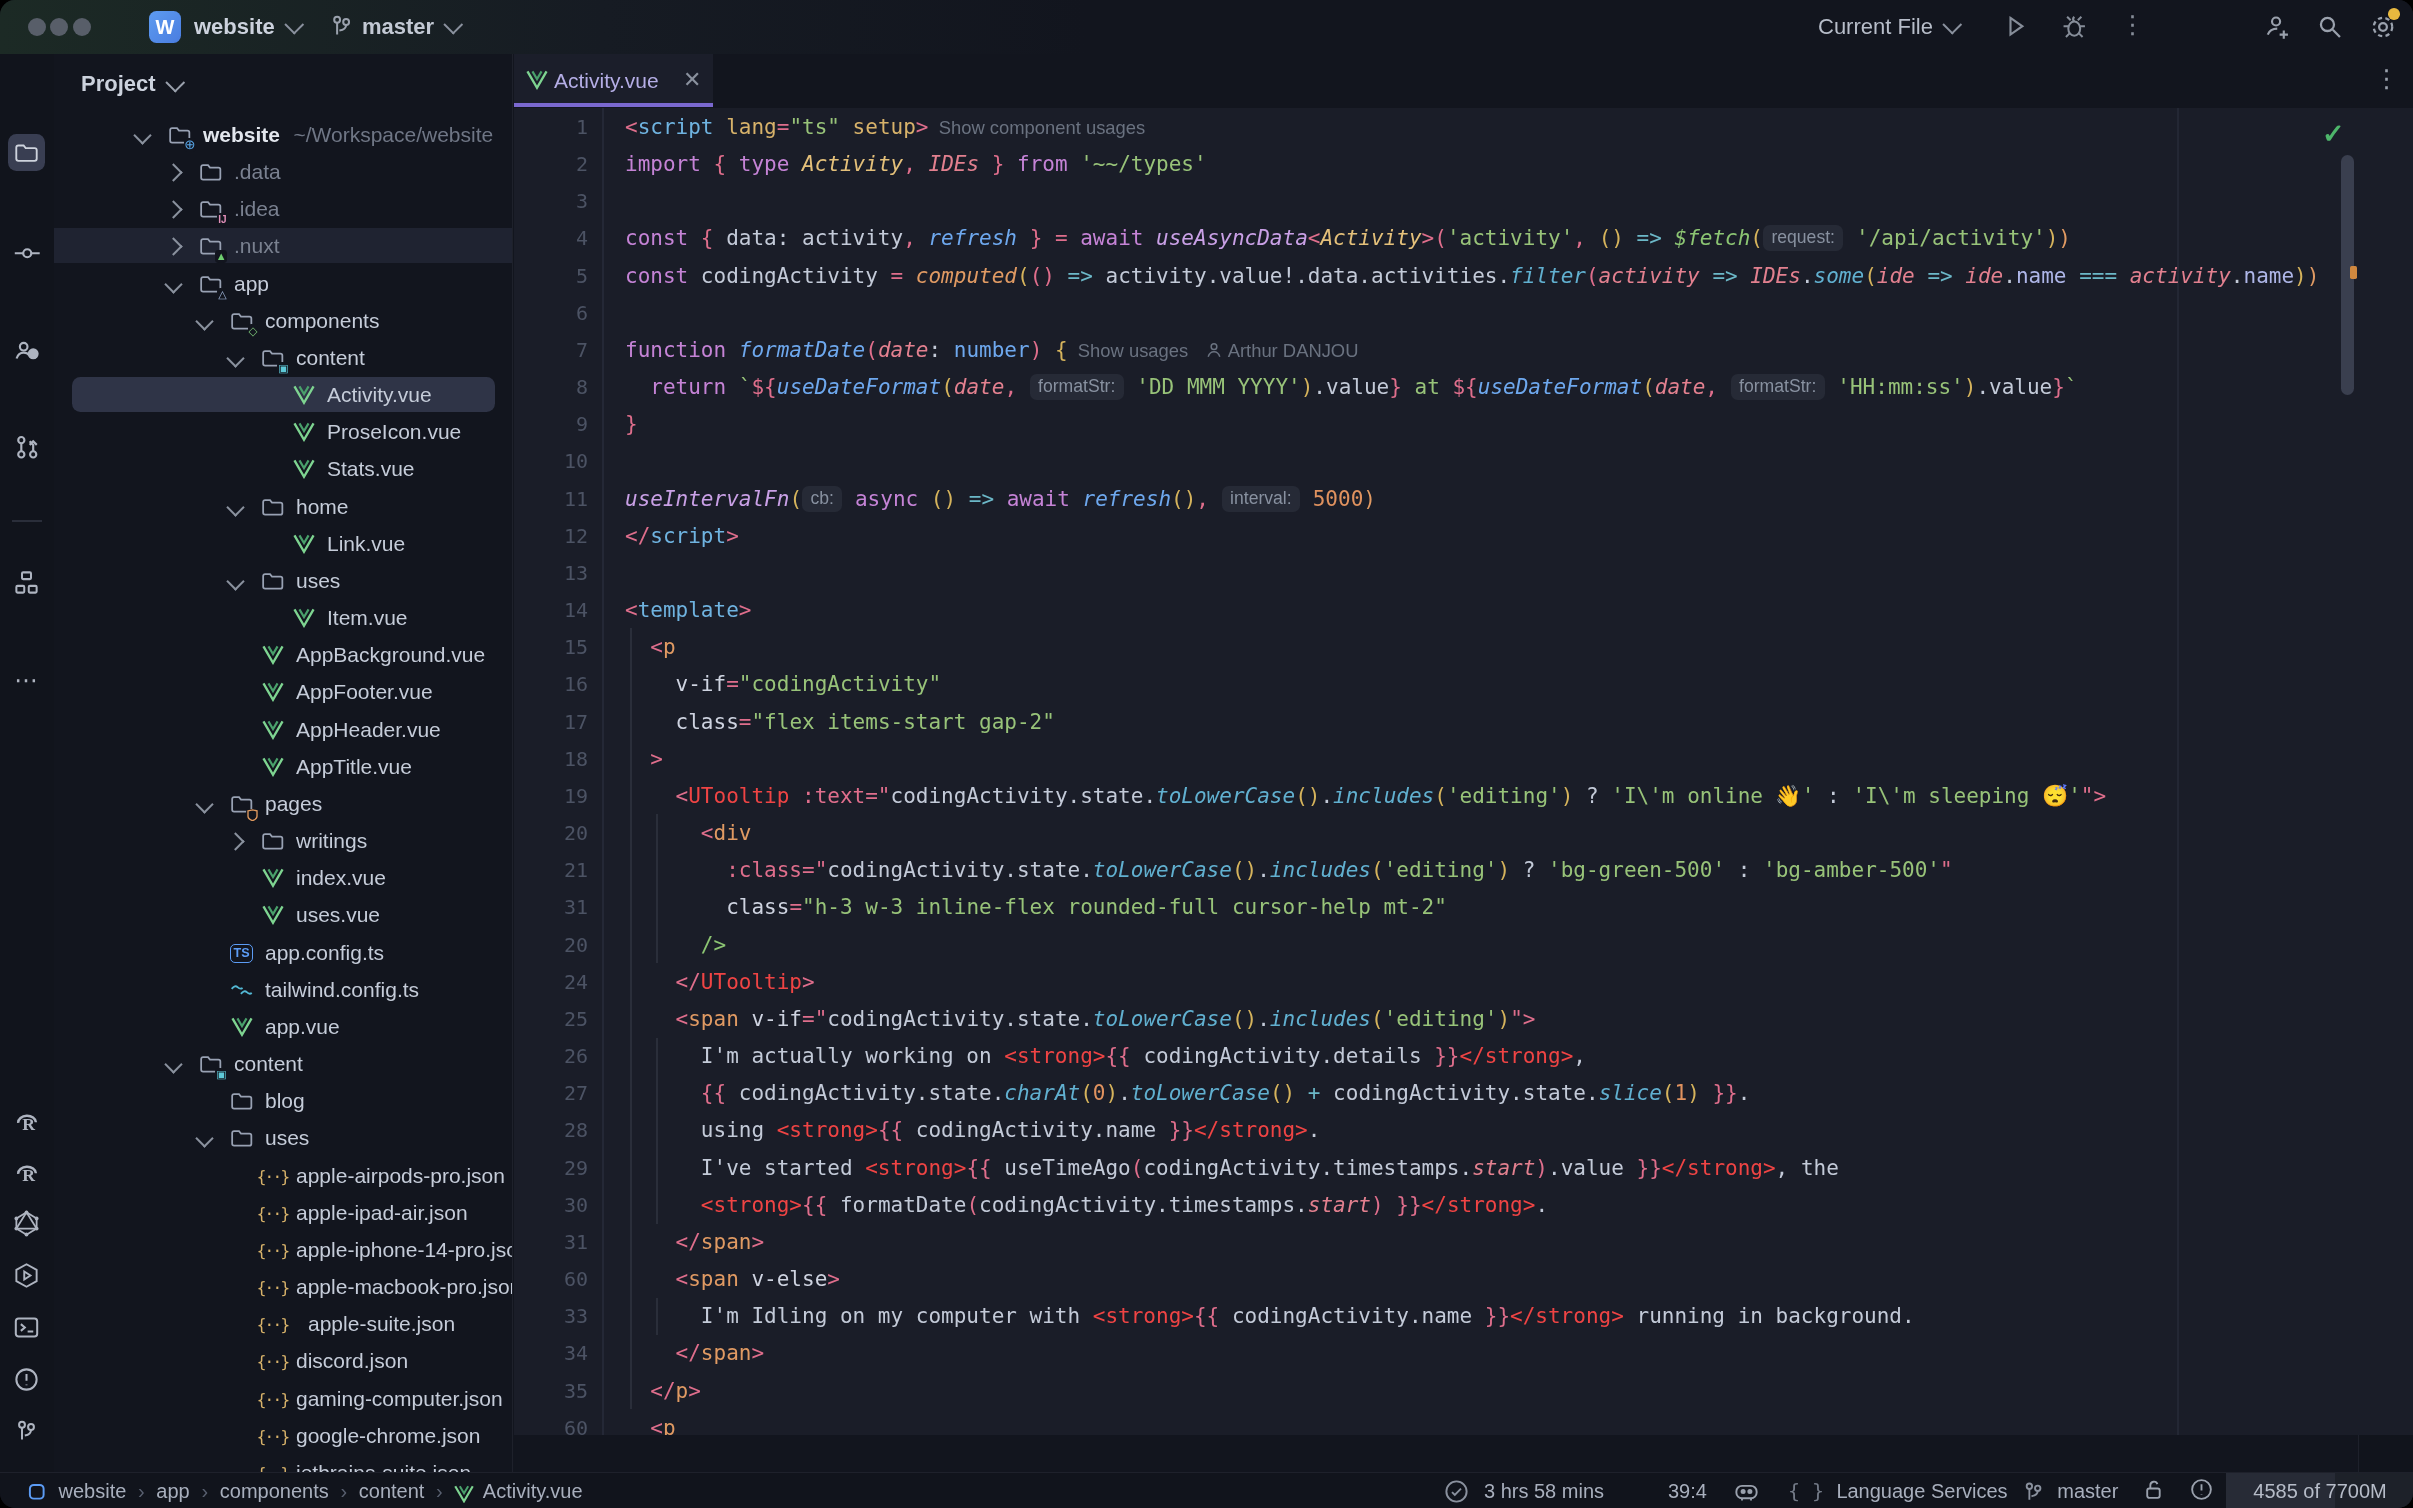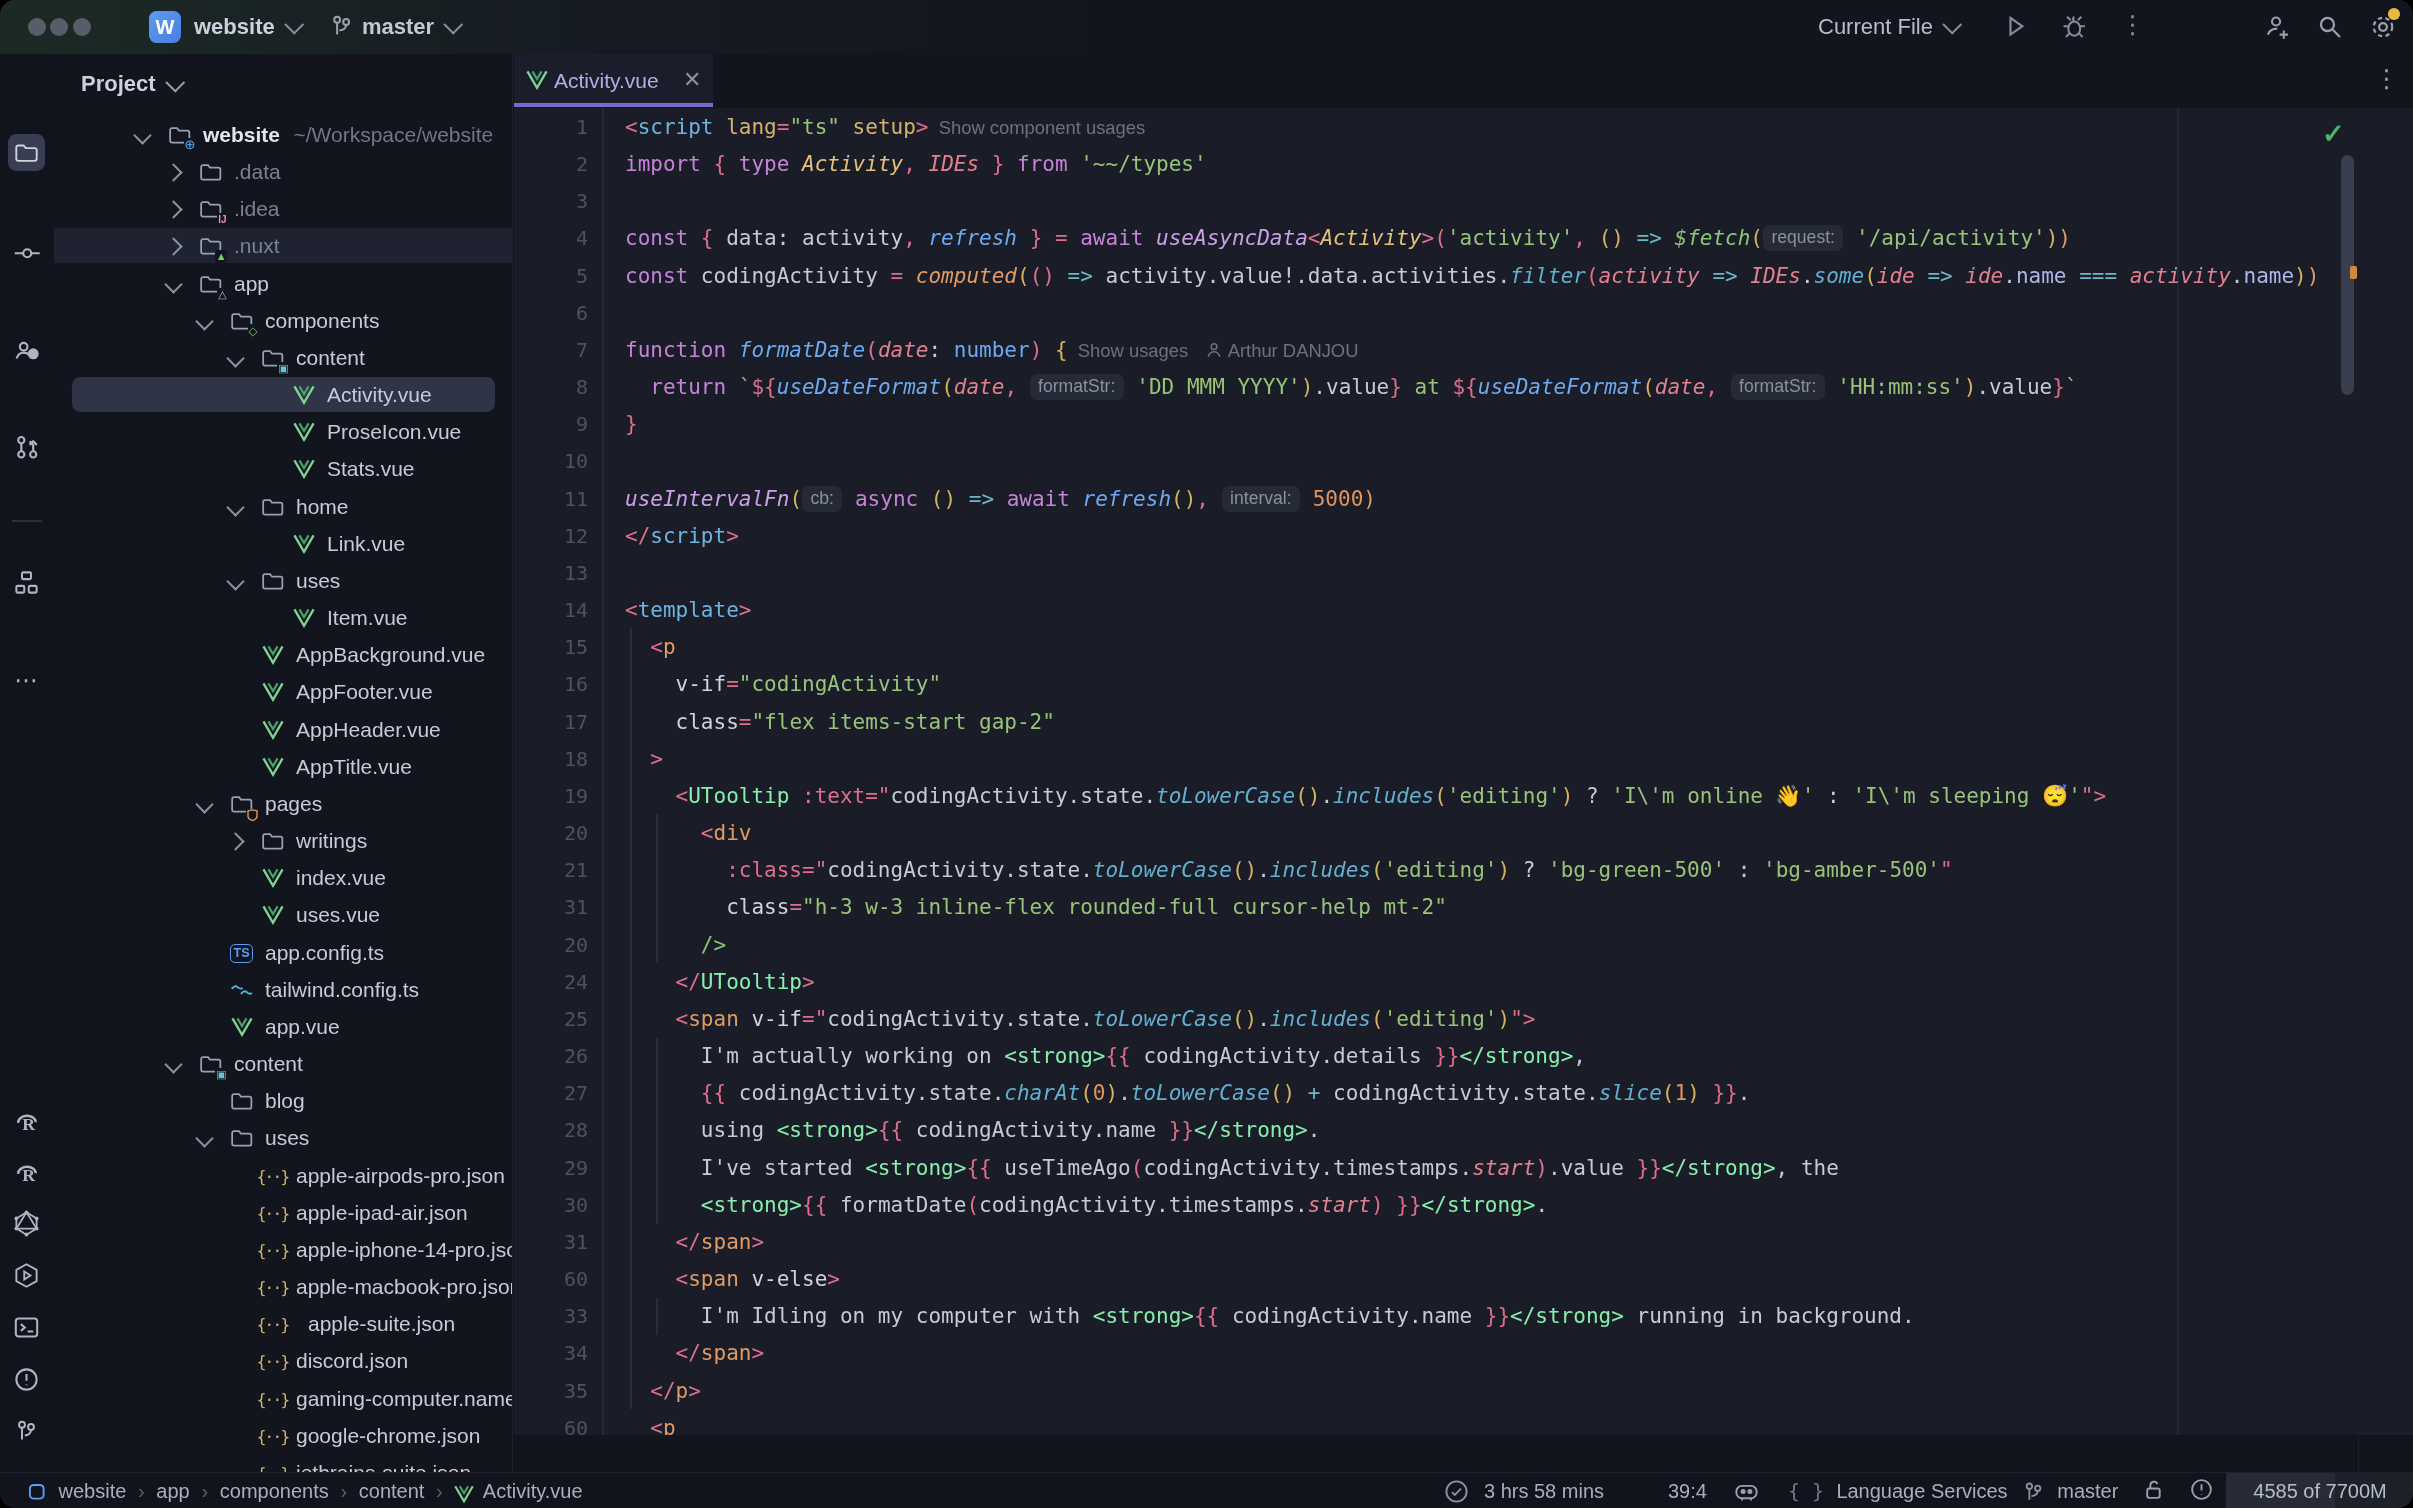--- a/index.html
+++ b/index.html
@@ -50,21 +50,21 @@
   .gutterline{position:absolute;left:88px;top:0;width:1.7px;height:100%;background:#242836;}
   .marginline{position:absolute;left:1663px;top:0;width:1.7px;height:100%;background:#232734;}
   .cline{position:absolute;left:0;width:1900px;height:38px;line-height:38px;white-space:pre;}
   .lnum{position:absolute;left:0;top:0;width:74px;text-align:right;color:#4c5364;font-family:"DejaVu Sans Mono",monospace;font-size:20px;}
   .ccode{position:absolute;left:111px;top:0;font-family:"DejaVu Sans Mono",monospace;font-size:21px;color:#c3cad8;}
   .tk-k{color:#c583d6}.tk-ki{color:#c9a0e6;font-style:italic}.tk-oi{color:#e09a63;font-style:italic}
   .tk-gi{color:#8cc573;font-style:italic}.tk-fn{color:#6ea8ee;font-style:italic}.tk-m{color:#61b0d0;font-style:italic}
   .tk-p{color:#e2808f;font-style:italic}.tk-ty{color:#e4c07a;font-style:italic}.tk-s{color:#98c379}
   .tk-n{color:#e0925f}.tk-pk{color:#df6e8c}.tk-br{color:#d5b35c}.tk-o{color:#e09a63}.tk-ar{color:#6cb8c8}
   .tk-t{color:#c3cad8}.tk-prop{color:#aeb6e8}.tk-tagb{color:#6fb3e0}.tk-tagO{color:#e09a63}
-  .tk-attr{color:#d7b26a}.tk-attr2{color:#ced3e0}.tk-comp{color:#86efac}.tk-g{color:#8cc573}.tk-tb{color:#6ea8ee}
+  .tk-attr{color:#d7b26a}.tk-attr2{color:#ced3e0}.tk-comp{color:#ef4444}.tk-g{color:#8cc573}.tk-tb{color:#6ea8ee}
   .tk-inlay{color:#6a7280;font-family:"Liberation Sans",sans-serif;font-size:18.4px;font-style:normal;}
   .chip{display:inline-block;background:#262a36;border-radius:6.7px;color:#8891a0;font-family:"Liberation Sans",sans-serif;font-size:17.6px;padding:0.8px 8.4px;line-height:25px;vertical-align:1.7px;}
   .iguide{position:absolute;width:1.7px;background:#2a2e3a;}
   .check{position:absolute;left:1808px;top:10px;color:#4db56a;font-size:27px;font-weight:bold;}
   .scrollthumb{position:absolute;left:1827px;top:47px;width:12.6px;height:240px;border-radius:6.7px;background:#3a3f4f;}
   .stripe-warn{position:absolute;left:1836px;top:158px;width:6.7px;height:12.6px;background:#d0883f;border-radius:1.7px;}
   
   .crumbbar{position:absolute;left:514px;top:1435px;width:1900px;height:38px;background:#171a24;border-top:1.7px solid #1e212b;color:#8d94a2;font-size:20px;line-height:38px;}
   .crumbbar .sep{color:#5c6370;margin:0 13.4px;}
   .statusbar{position:absolute;left:0;top:1472px;width:2413px;height:36px;background:#11141c;border-top:1.7px solid #1e212b;color:#a8afbd;font-size:20px;line-height:36px;}
@@ -582,21 +582,21 @@
           <span class="ticon" style="left:205px">
             <span class="icon-json">{··}</span>
           </span>
           <span class="tlabel" style="left:242px">discord.json</span>
         </div>
         <div class="trow" style="top: 1264px;">
           <div class="rowbg"></div>
           <span class="ticon" style="left:205px">
             <span class="icon-json">{··}</span>
           </span>
-          <span class="tlabel" style="left:242px">gaming-computer.name</span>
+          <span class="tlabel" style="left:242px">gaming-computer.json</span>
         </div>
         <div class="trow" style="top: 1301px;">
           <div class="rowbg"></div>
           <span class="ticon" style="left:205px">
             <span class="icon-json">{··}</span>
           </span>
           <span class="tlabel" style="left:242px">google-chrome.json</span>
         </div>
         <div class="trow" style="top: 1338px;">
           <div class="rowbg"></div>

